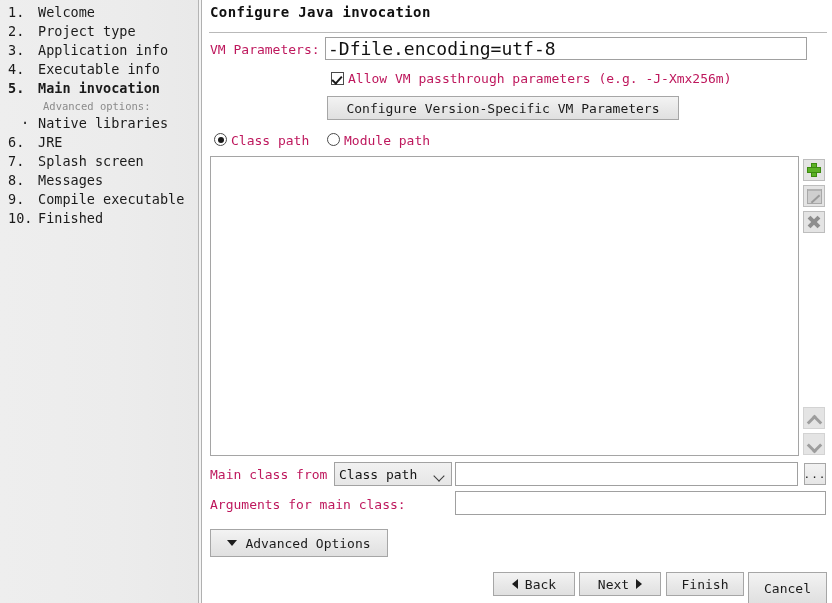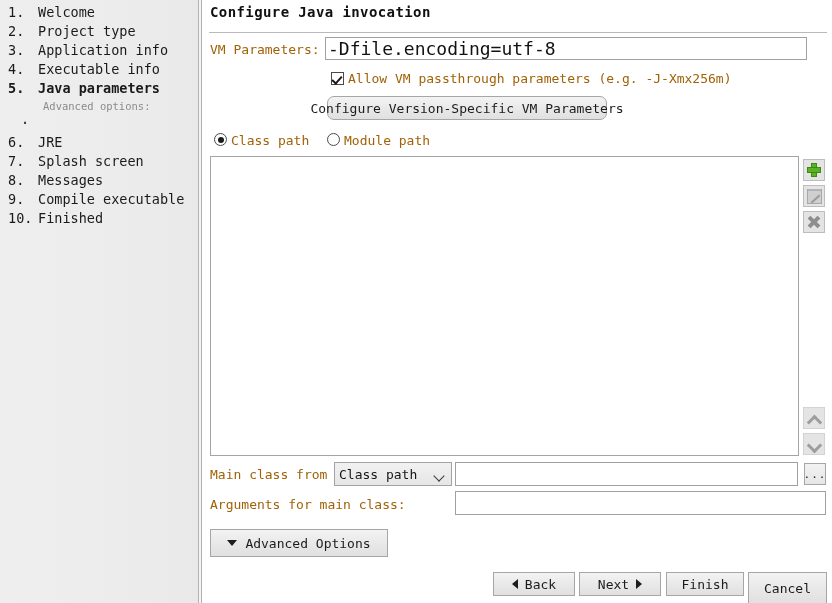--- a/index.html
+++ b/index.html
@@ -94,21 +94,21 @@
     position: absolute;
     left: 6px; top: 32px;
     width: 618px; height: 1px;
     background: #b9b9b9;
   }
 
   .lbl {
     position: absolute;
     font-family: "DejaVu Sans Mono", "Liberation Mono", monospace;
     font-size: 13px;
-    color: #a16207;
+    color: #be185d;
     white-space: nowrap;
   }
 
   input.txt {
     position: absolute;
     box-sizing: border-box;
     border: 1px solid #a0a0a0;
     background: #ffffff;
     font-family: "DejaVu Sans Mono", "Liberation Mono", monospace;
     font-size: 18px;
@@ -357,27 +357,28 @@
     <div class="nav-item">
       <span class="num">3.</span>
       <span>Application info</span>
     </div>
     <div class="nav-item">
       <span class="num">4.</span>
       <span>Executable info</span>
     </div>
     <div class="nav-item current">
       <span class="num">5.</span>
-      <span>Java parameters</span>
+      <span>Main invocation</span>
     </div>
     <div class="nav-item section">
       <span>Advanced options:</span>
     </div>
     <div class="nav-item sub">
       <span class="num">·</span>
+      <span>Native libraries</span>
     </div>
     <div class="nav-item">
       <span class="num">6.</span>
       <span>JRE</span>
     </div>
     <div class="nav-item">
       <span class="num">7.</span>
       <span>Splash screen</span>
     </div>
     <div class="nav-item">
@@ -401,21 +402,21 @@
 
   <div id="page-title">Configure Java invocation</div>
   <div id="title-rule"></div>
 
   <div class="lbl" style="left:7px; top:42px;">VM Parameters:</div>
   <input class="txt" id="vm-input" style="left: 122px; top: 37px; width: 482px; height: 23px;" value="-Dfile.encoding=utf-8">
 
   <div class="cbx checked" style="left:128px; top:72px;"></div>
   <div class="lbl" style="left:145px; top:71px;">Allow VM passthrough parameters (e.g. -J-Xmx256m)</div>
 
-  <div class="btn" style="left:124px; top:96px; width:280px; height:24px;border-radius:7px;">Configure Version-Specific VM Parameters</div>
+  <div class="btn" style="left:124px; top:96px; width:352px; height:24px;">Configure Version-Specific VM Parameters</div>
 
   <div class="rdo sel" style="left:11px; top:133px;"></div>
   <div class="lbl" style="left:28px; top:133px;">Class path</div>
   <div class="rdo" style="left:124px; top:133px;"></div>
   <div class="lbl" style="left:141px; top:133px;">Module path</div>
 
   <div id="listbox"></div>
 
   <div class="toolbtn" style="left:600px; top:159px;">
     <span class="ic-plus"></span>

